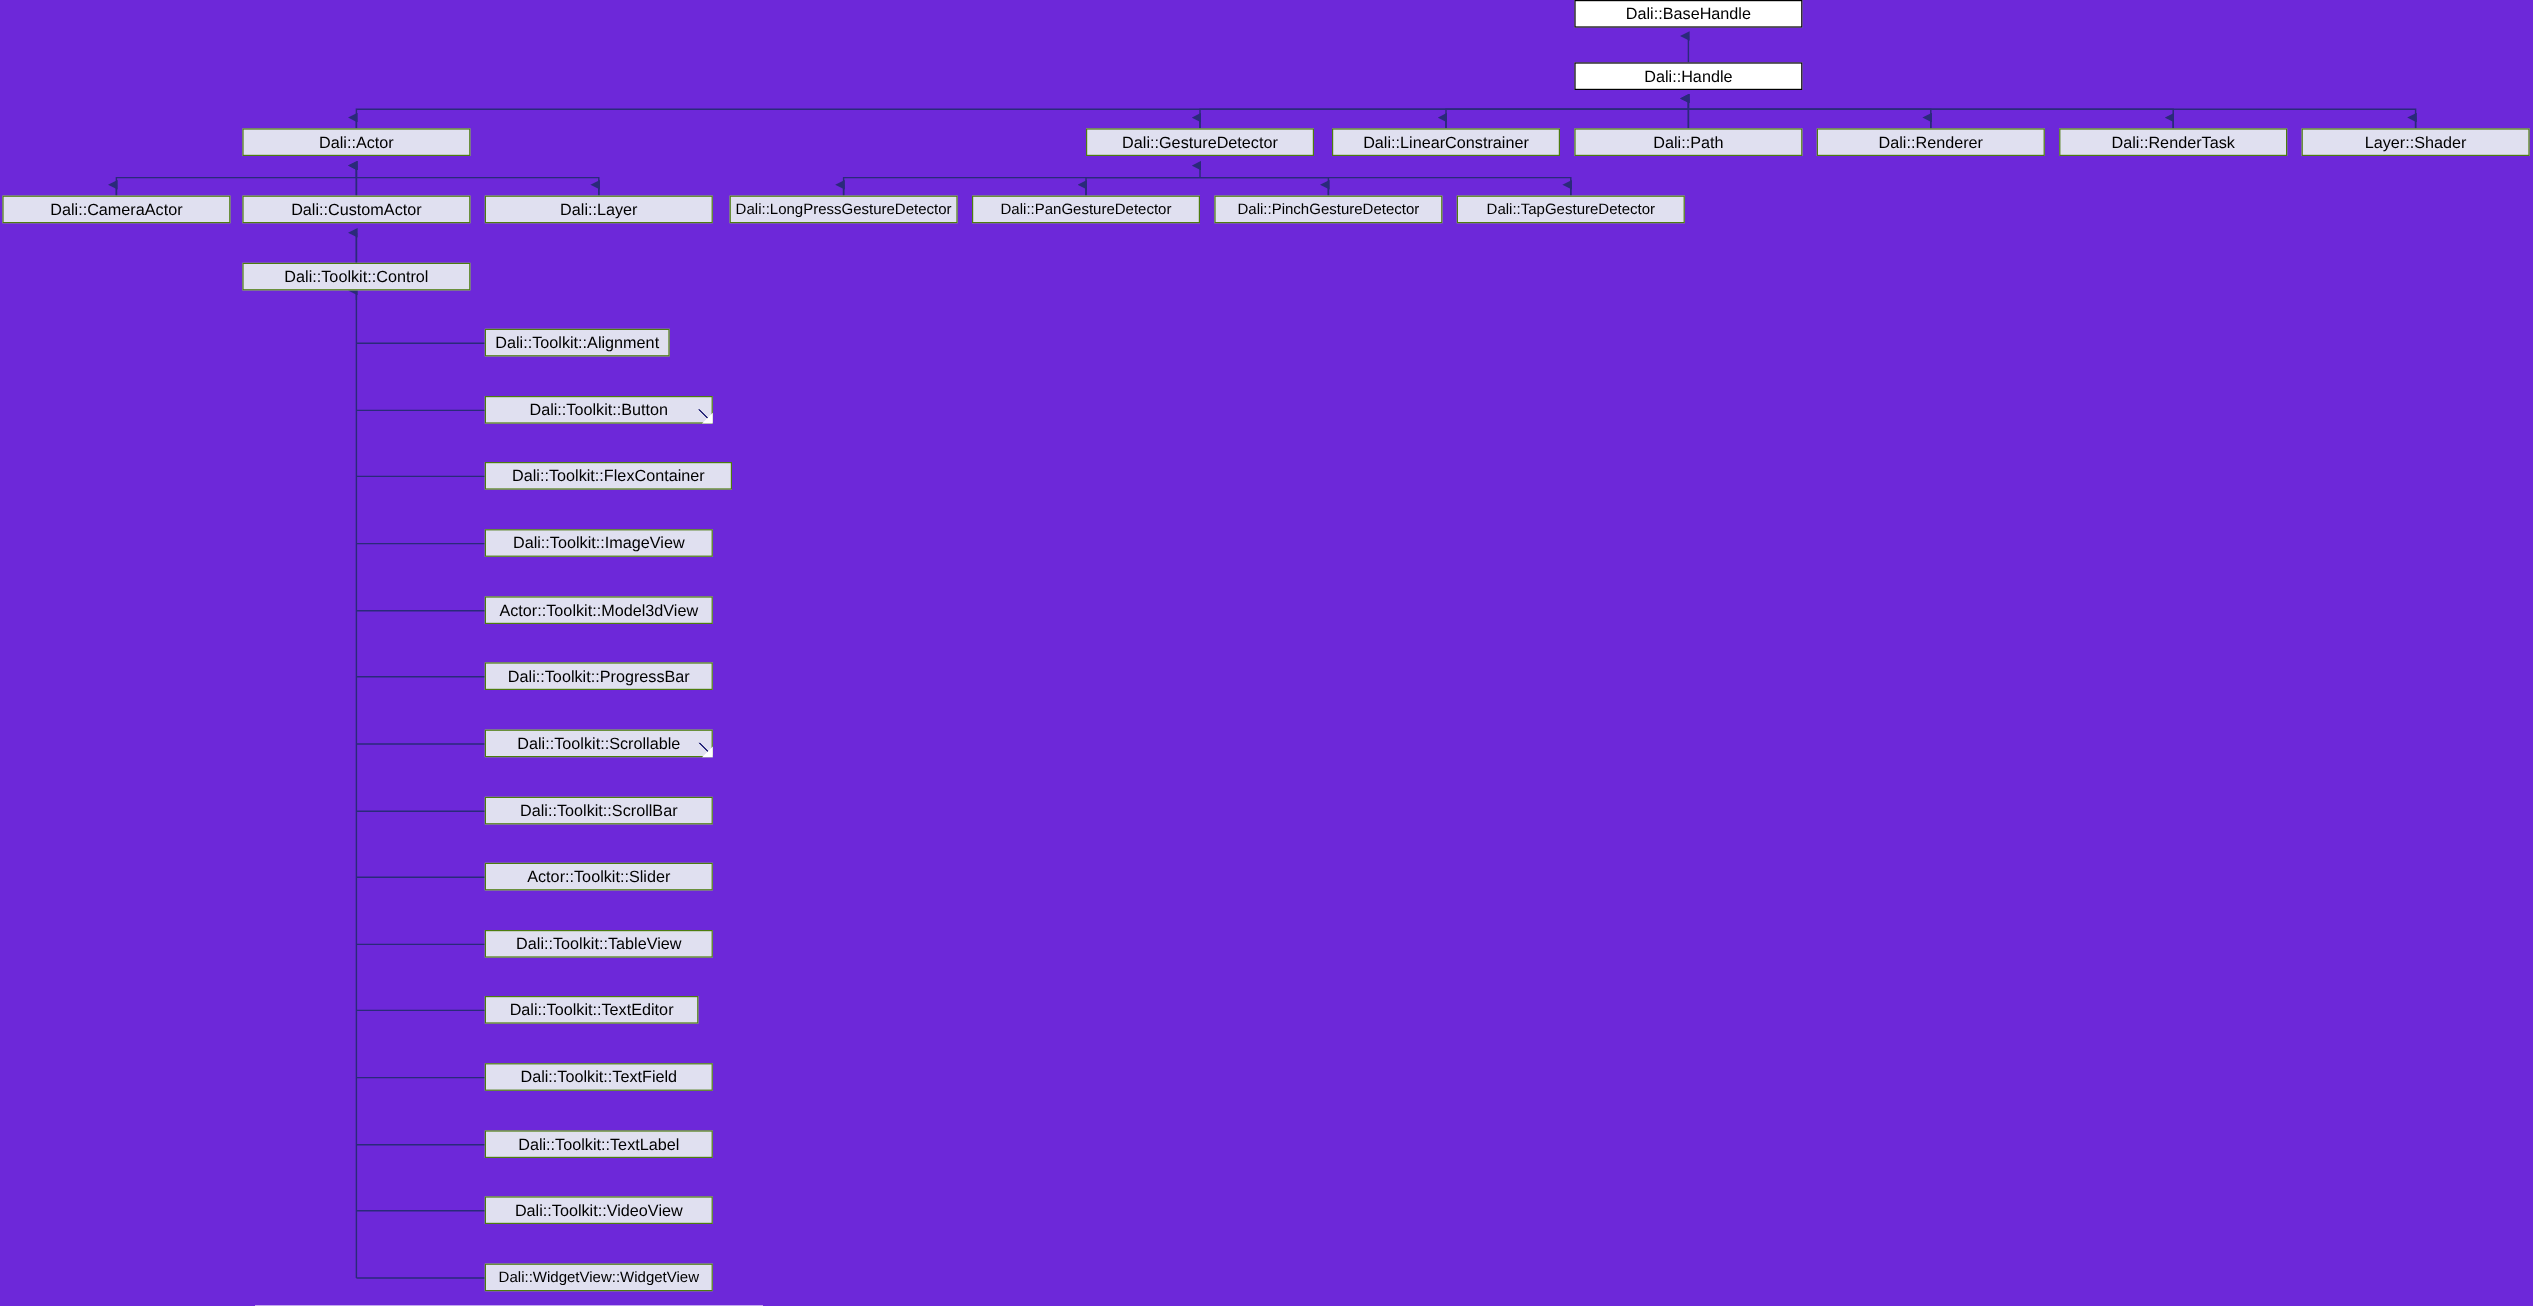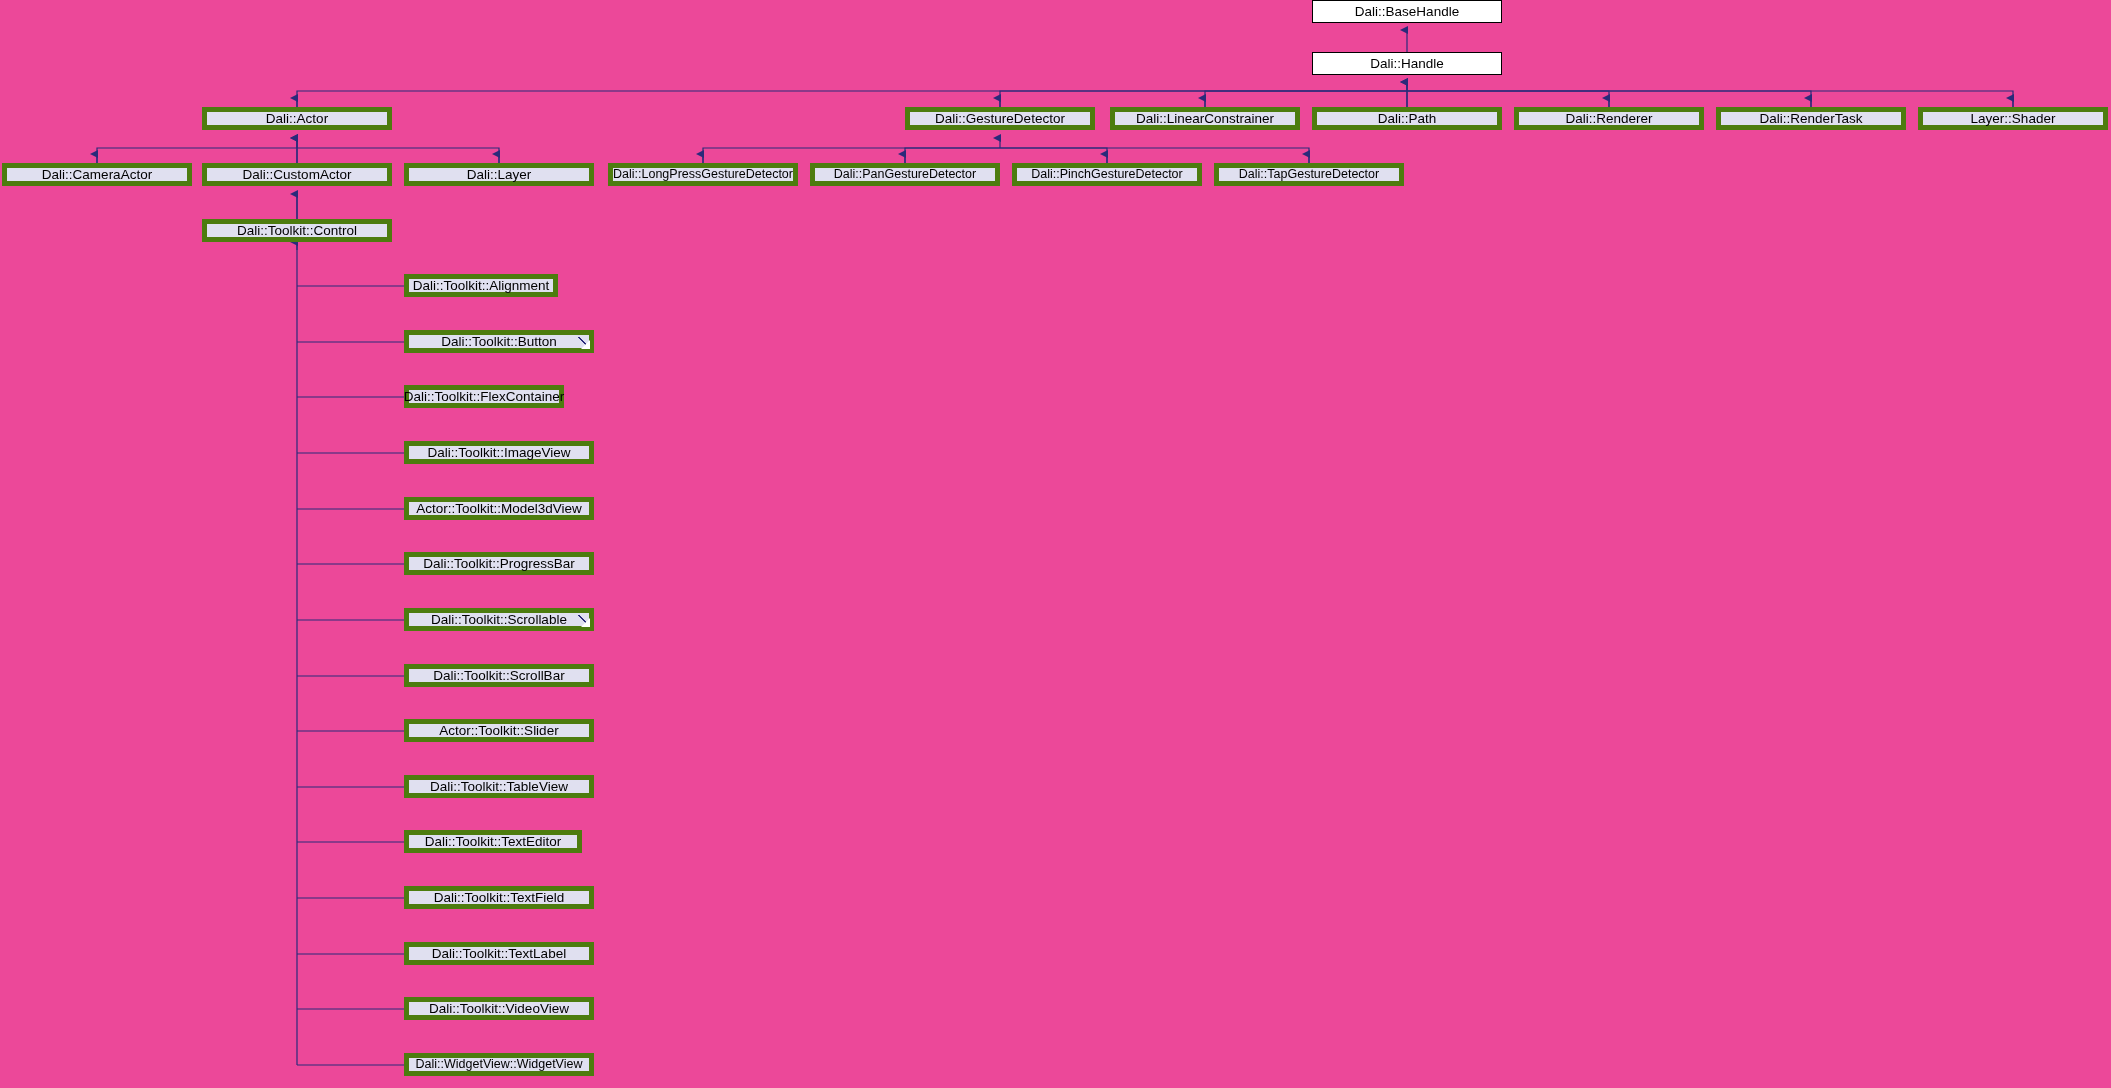--- a/index.html
+++ b/index.html
@@ -4,37 +4,37 @@
 <style>
   html, body {
     margin: 0;
     padding: 0;
     background: #ffffff;
   }
   #diagram-root {
     position: relative;
     width: 2111px;
     height: 1088px;
-    background: #ec4899;
+    background: #6d28d9;
     font-family: "Liberation Sans", sans-serif;
     overflow: hidden;
   }
   #edges-layer {
     position: absolute;
     left: 0;
     top: 0;
     width: 2111px;
     height: 1088px;
     pointer-events: none;
   }
   .node {
     position: absolute;
     box-sizing: border-box;
     background: #e0e0f0;
-    border: 5px solid #4d7c0f;
+    border: 1px solid #4d7c0f;
     color: #000000;
     font-size: 13.5px;
     line-height: 1;
     text-align: center;
     white-space: nowrap;
     display: flex;
     align-items: center;
     justify-content: center;
     overflow: visible;
   }
@@ -208,21 +208,21 @@
   <div class="node" style="left:202px; top:219px; width:190px; height:23px;">
     <span class="node-label">Dali::Toolkit::Control</span>
   </div>
 
   <div class="node" style="left:404px; top:274px; width:154px; height:23px;">
     <span class="node-label">Dali::Toolkit::Alignment</span>
   </div>
   <div class="node stacked" style="left:404px; top:330px; width:190px; height:23px;">
     <span class="node-label">Dali::Toolkit::Button</span>
   </div>
-  <div class="node" style="left:404px; top:385px; width:160px; height:23px;">
+  <div class="node" style="left:404px; top:385px; width:206px; height:23px;">
     <span class="node-label">Dali::Toolkit::FlexContainer</span>
   </div>
   <div class="node" style="left:404px; top:441px; width:190px; height:23px;">
     <span class="node-label">Dali::Toolkit::ImageView</span>
   </div>
   <div class="node" style="left:404px; top:497px; width:190px; height:23px;">
     <span class="node-label">Actor::Toolkit::Model3dView</span>
   </div>
   <div class="node" style="left:404px; top:552px; width:190px; height:23px;">
     <span class="node-label">Dali::Toolkit::ProgressBar</span>

